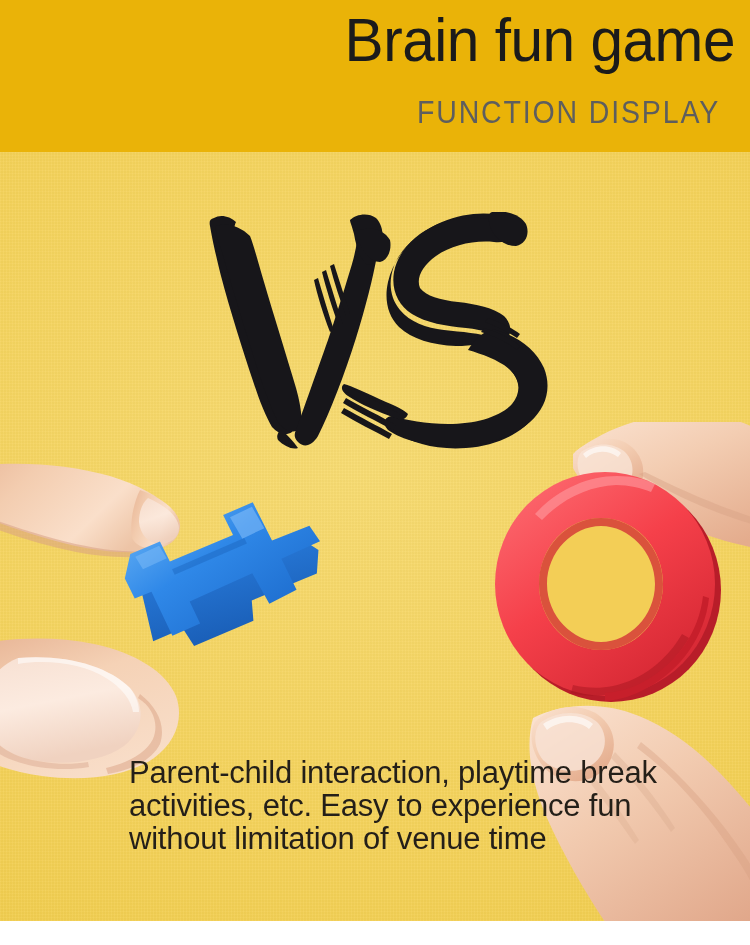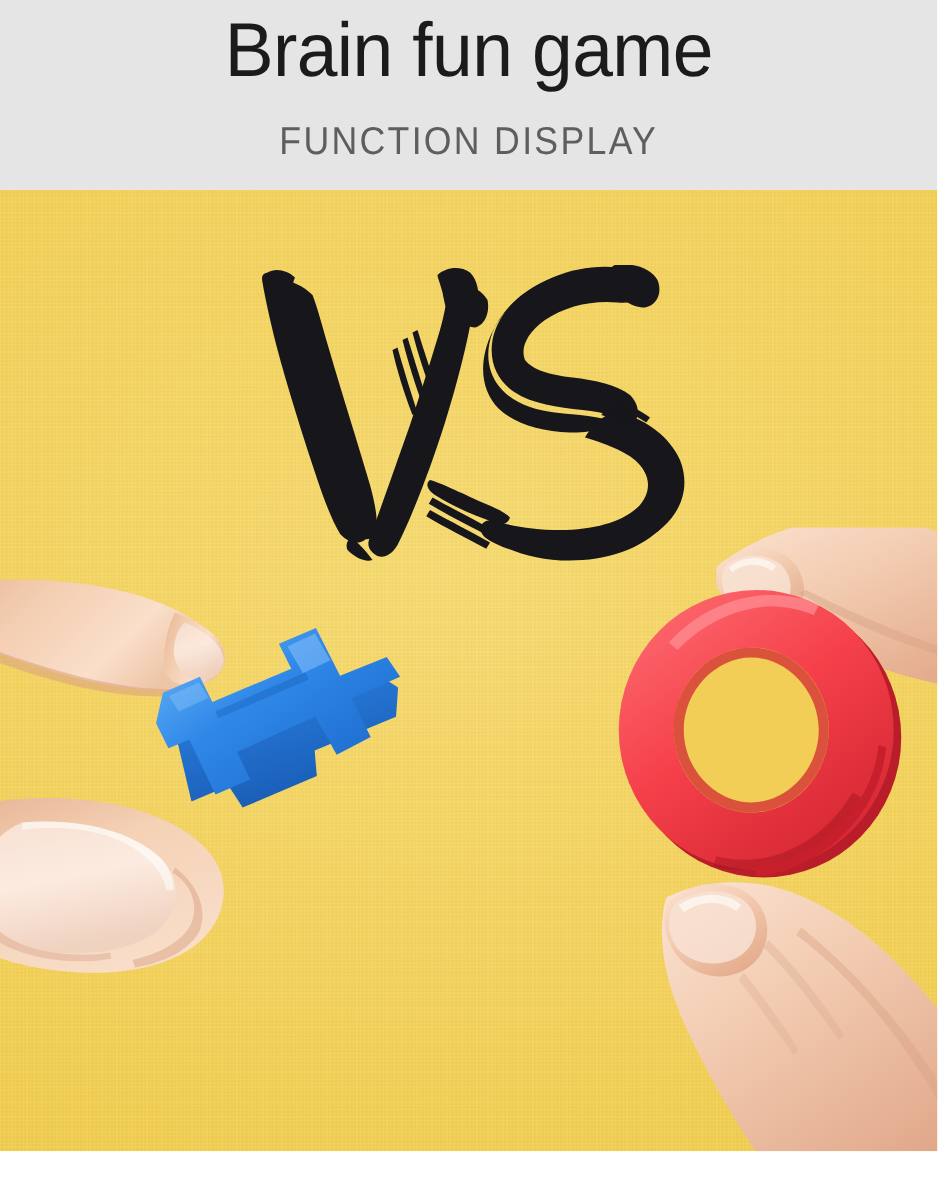--- a/index.html
+++ b/index.html
@@ -20,22 +20,22 @@
     background: #ffffff;
     overflow: hidden;
   }
 
   
   .header {
     position: absolute;
     left: 0; top: 0;
     width: 750px;
     height: 152px;
-    background: #e5e5e5;
-    text-align: center;
+    background: #eab308;
+    text-align: right;
   }
   .header-title {
     position: absolute;
     left: 0; top: 4px;
     width: 750px;
     font-size: 61px;
     line-height: 72px;
     font-weight: 400;
     color: #1b1b1b;
     letter-spacing: -0.5px;
@@ -424,18 +424,23 @@
 
           <path d="M52 44 C 74 20, 104 6, 134 6 C 150 6, 162 9, 172 14 L 168 22 C 158 18, 146 15, 133 15 C 106 16, 79 29, 59 50 Z" fill="#ff9ba0" opacity="0.6"></path>
 
           <path d="M206 168 C 190 196, 162 218, 130 224 C 114 227, 100 226, 88 223 L 90 215 C 102 218, 116 219, 130 216 C 159 210, 184 190, 199 164 Z" fill="#a8161f" opacity="0.5"></path>
 
           <path d="M226 128 C 222 166, 198 200, 164 218 C 150 226, 136 230, 122 231 L 122 223 C 136 222, 150 218, 162 211 C 194 193, 216 162, 220 126 Z" fill="#c71f2b"></path>
         </g>
       </svg>
     </div>
 
+    <div class="caption">
+      <span class="caption-line">Parent-child interaction, playtime break</span>
+      <span class="caption-line">activities, etc. Easy to experience fun</span>
+      <span class="caption-line">without limitation of venue time</span>
+    </div>
 
   </div>
 
   <div class="bottom-strip"></div>
 
 </div>
 
 </body></html>

